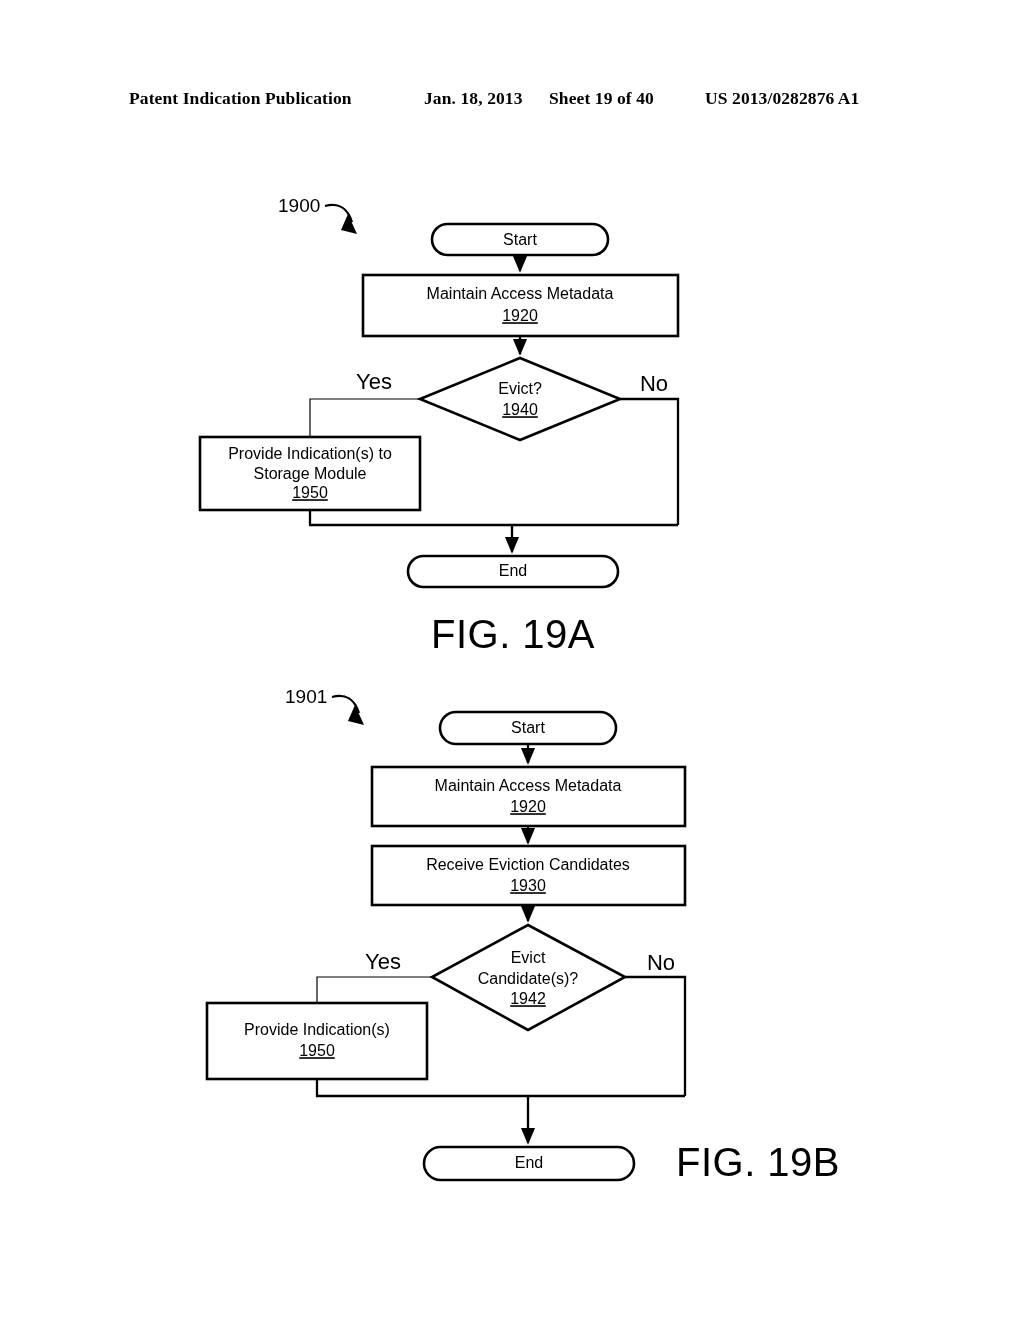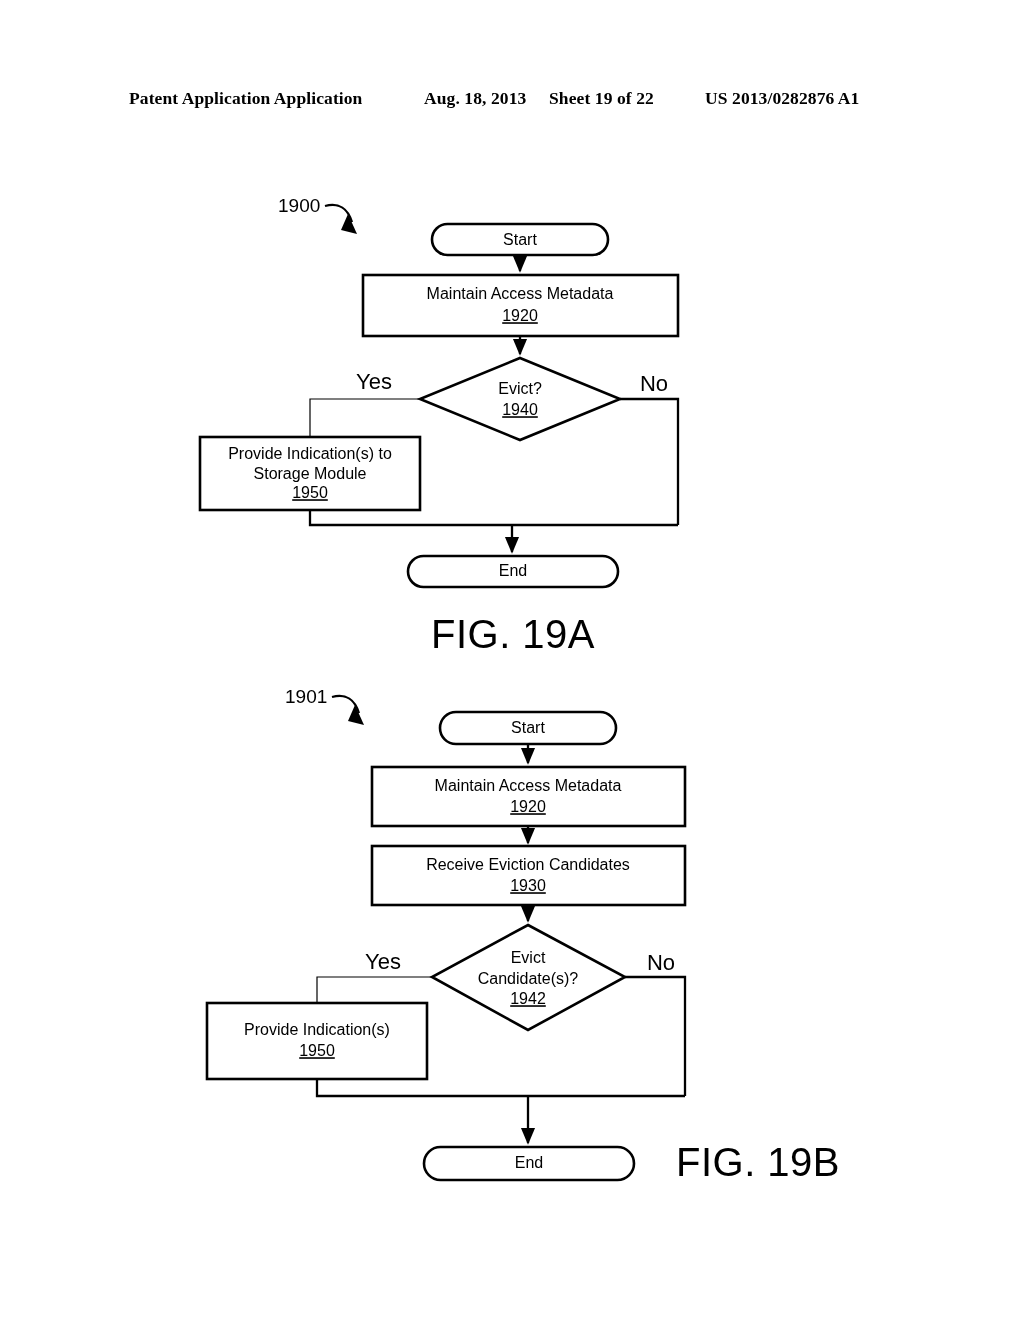--- a/index.html
+++ b/index.html
@@ -114,23 +114,23 @@
     stroke: #000000;
     stroke-width: 2.2;
   }
 </style>
 </head>
 <body>
 
 <div class="page">
 
   <div class="pub-header">
-    <span class="hdr-title">Patent Application Application</span>
-    <span class="hdr-date">Aug. 18, 2013</span>
-    <span class="hdr-sheet">Sheet 19 of 22</span>
+    <span class="hdr-title">Patent Indication Publication</span>
+    <span class="hdr-date">Jan. 18, 2013</span>
+    <span class="hdr-sheet">Sheet 19 of 40</span>
     <span class="hdr-patno">US 2013/0282876 A1</span>
   </div>
 
   <svg class="diagram" viewBox="0 0 1024 1320">
     <defs>
       <marker id="arrowhead" markerWidth="9" markerHeight="9" refX="6.6" refY="3.6" orient="auto" markerUnits="strokeWidth">
         <path d="M0,0.5 L7.4,3.6 L0,6.7 z" fill="#000000"></path>
       </marker>
       <marker id="arrowhead-big" markerWidth="9" markerHeight="9" refX="5.6" refY="3.3" orient="auto" markerUnits="strokeWidth">
         <path d="M0,0.3 L7.2,3.3 L0,6.3 z" fill="#000000"></path>

